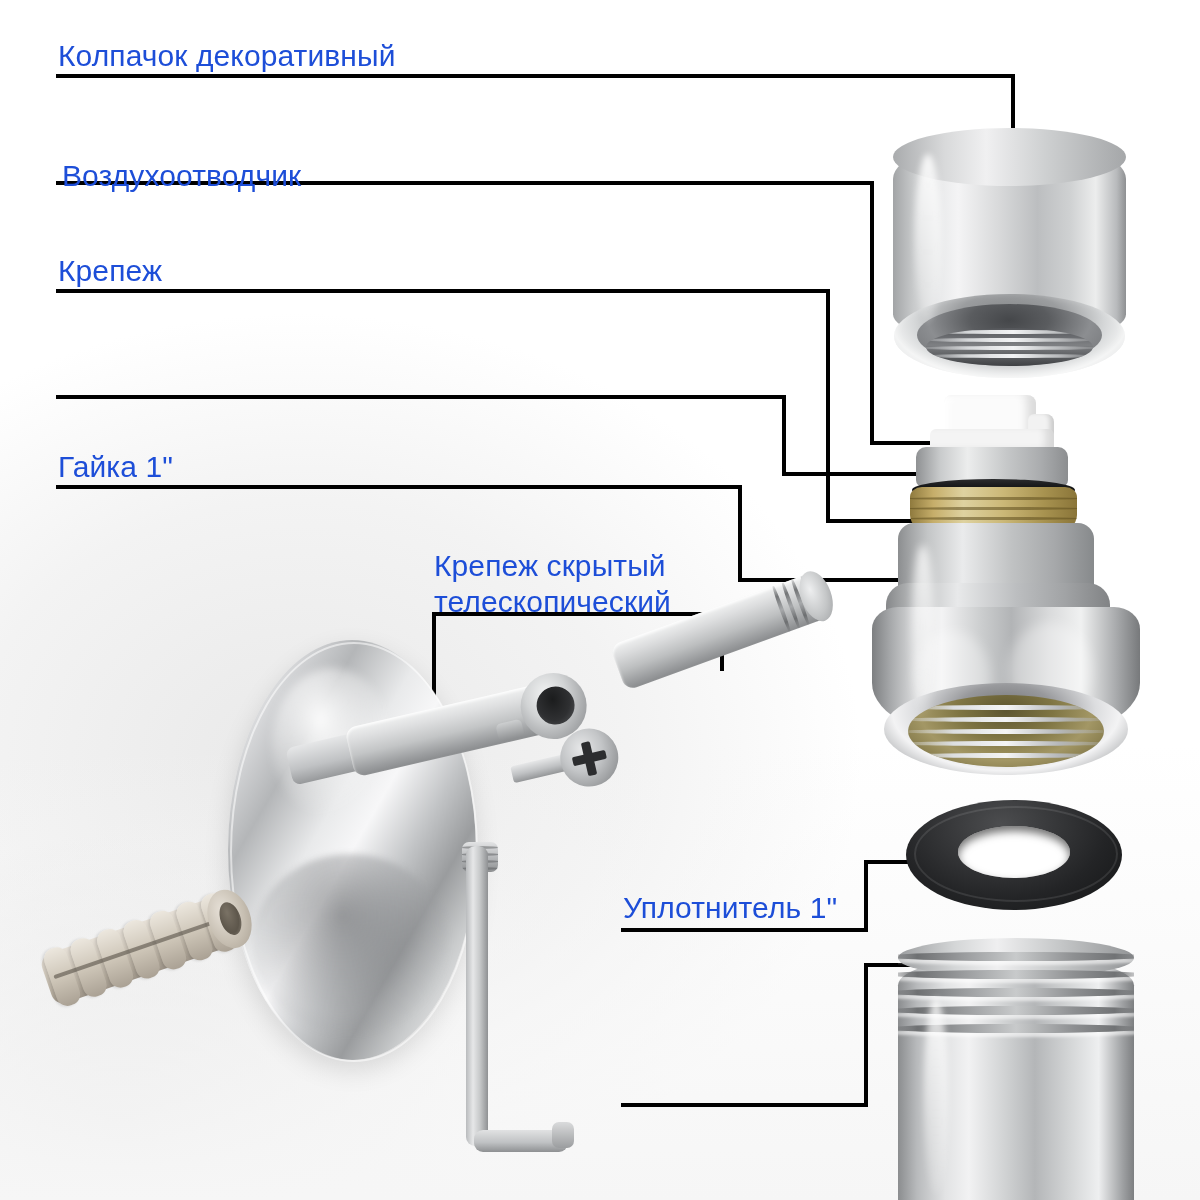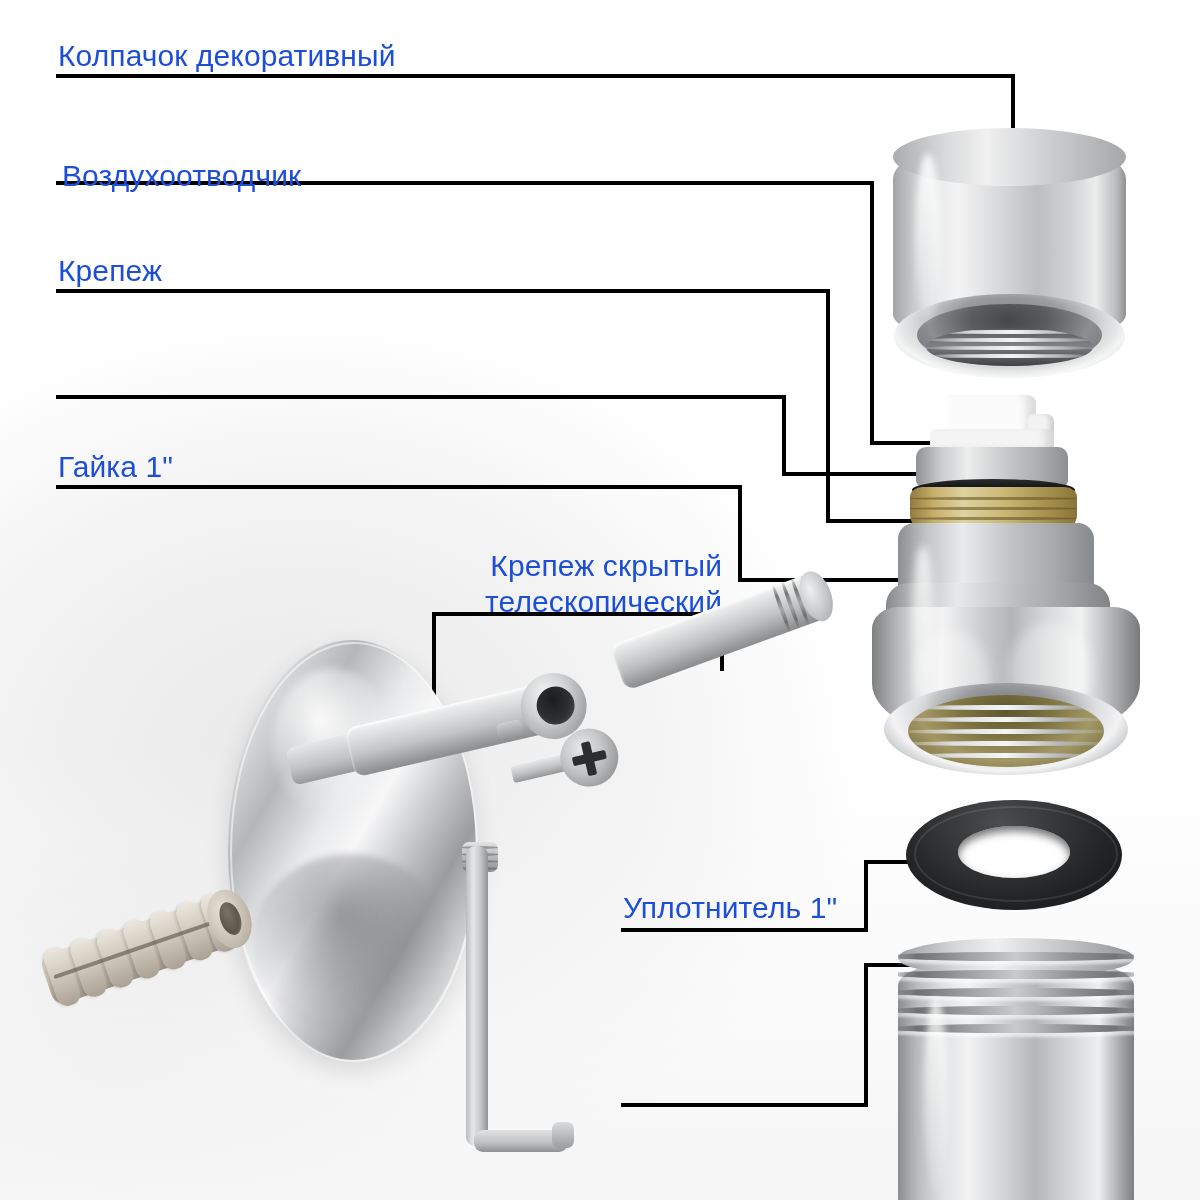--- a/index.html
+++ b/index.html
@@ -12,21 +12,21 @@
   #stage{position:relative;width:1200px;height:1200px;overflow:hidden;background:#fff;}
 
   
   .bg-wash{position:absolute;inset:0;pointer-events:none;}
   .bg-wash.w1{background:radial-gradient(ellipse 780px 620px at 300px 760px,#e9e9e9 0%,#f3f3f3 42%,rgba(255,255,255,0) 72%);}
   .bg-wash.w2{background:radial-gradient(ellipse 520px 420px at 120px 1120px,#e4e4e4 0%,rgba(255,255,255,0) 68%);}
   .bg-wash.w3{background:linear-gradient(180deg,rgba(255,255,255,0) 62%,#f6f6f6 100%);}
 
   
   .label{position:absolute;color:#1d4ed8;font-size:30px;line-height:36px;white-space:pre;letter-spacing:.1px;}
-  .label.ctr{text-align:right;white-space:pre-line;}
+  .label.ctr{text-align:left;white-space:pre-line;}
 
   
   #leaders{position:absolute;left:0;top:0;width:1200px;height:1200px;}
 
   
   .part{position:absolute;}
 
   
   #cap{left:893px;top:128px;width:233px;height:250px;}
   .cap-barrel{position:absolute;left:0;top:10px;width:233px;height:205px;border-radius:50% 50% 46% 46%/20% 20% 14% 14%;

